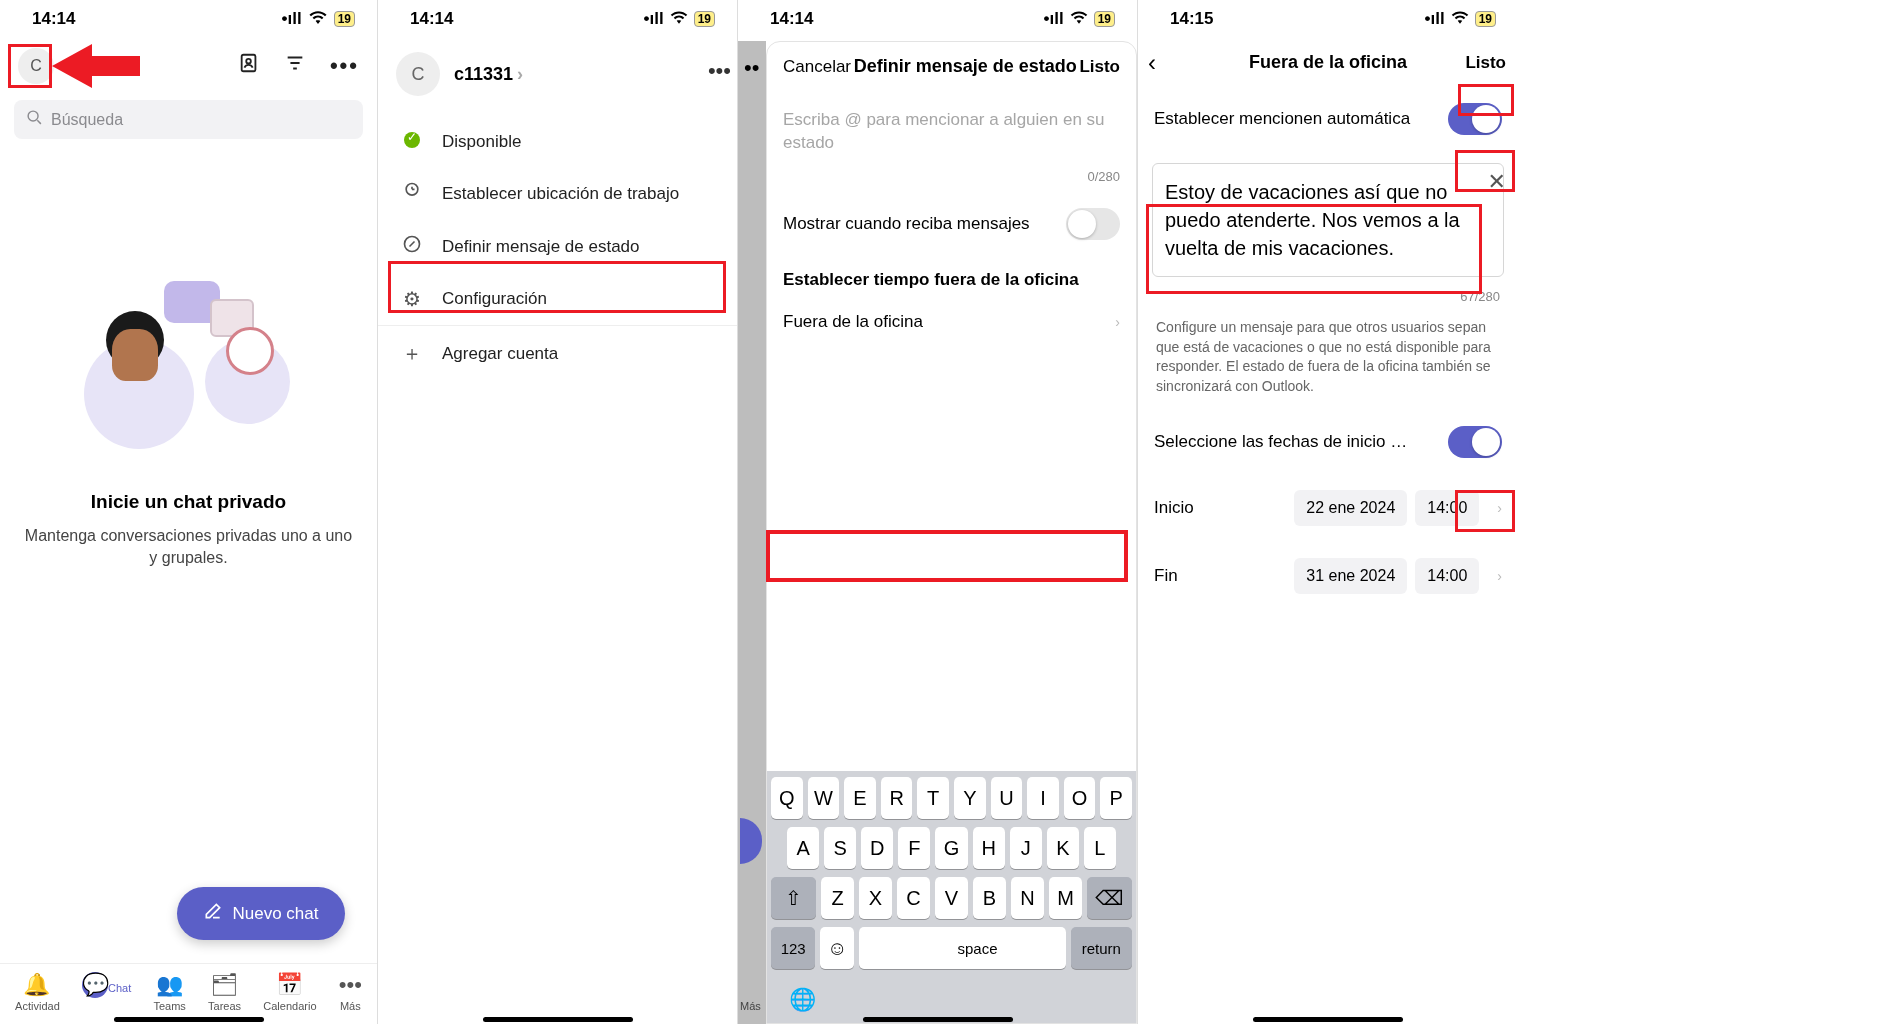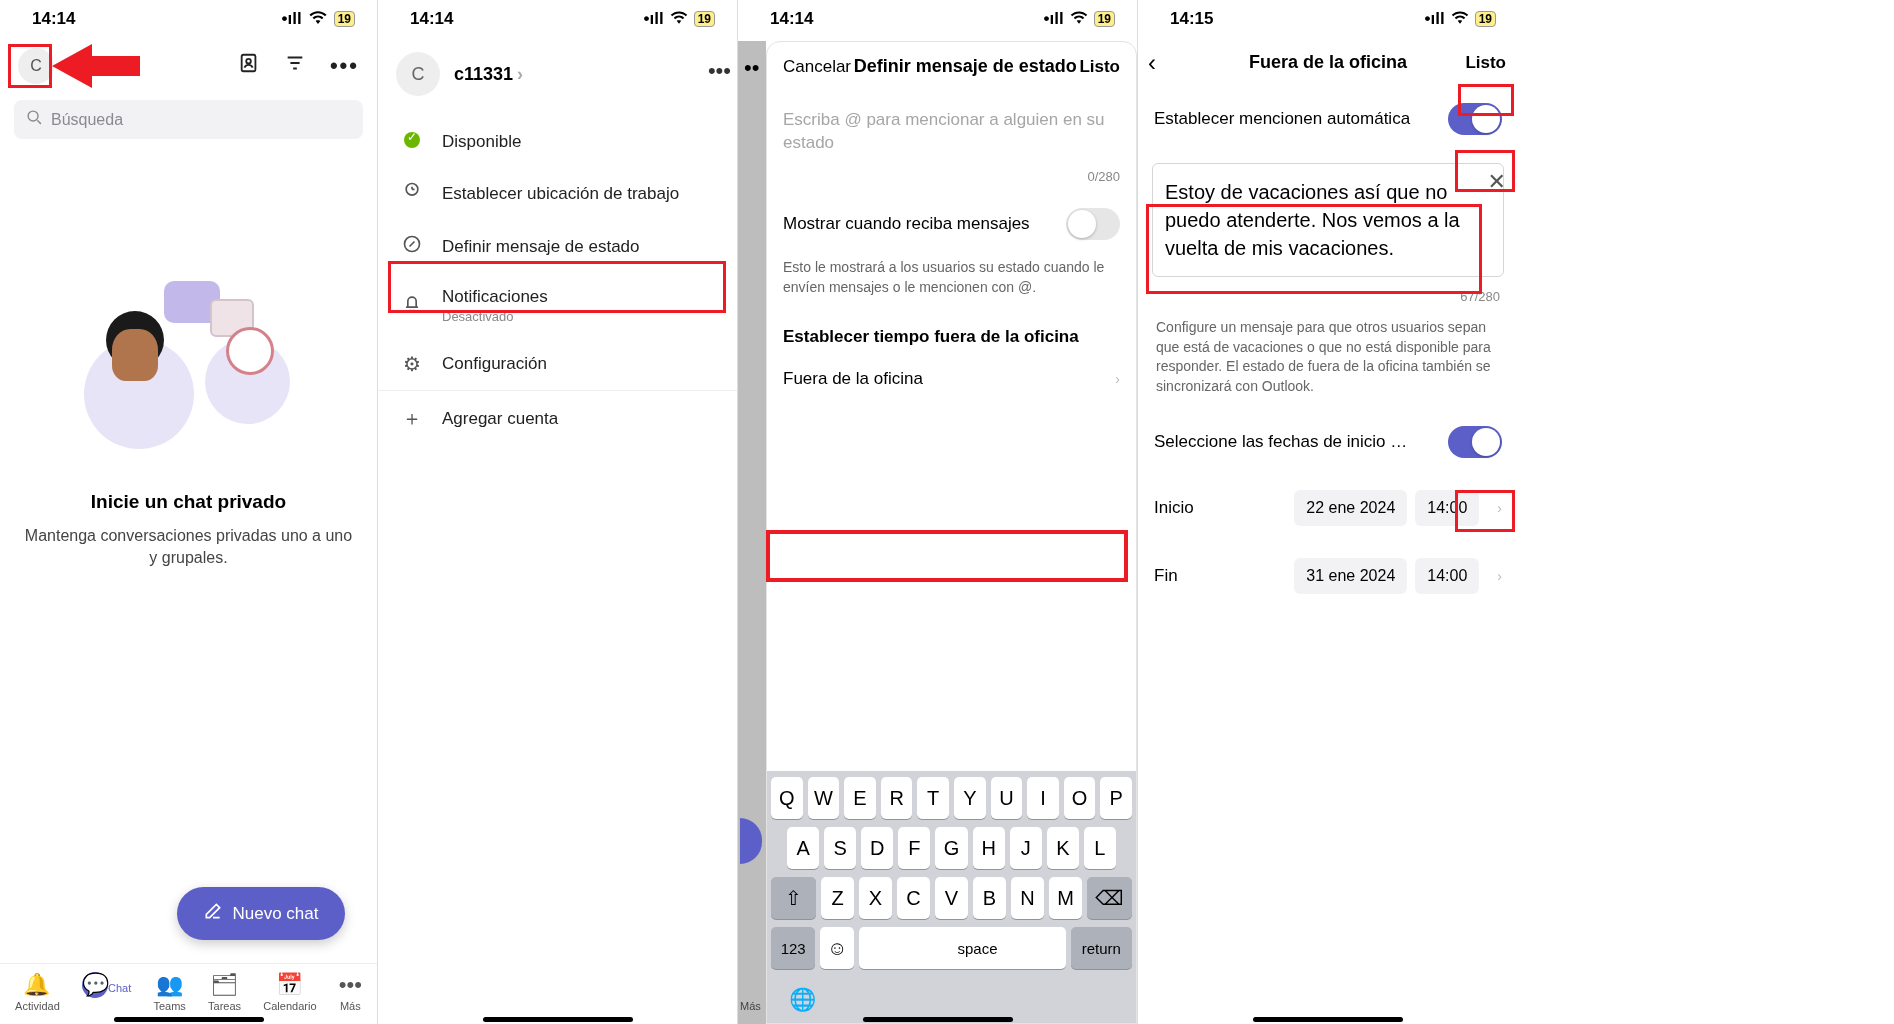--- a/index.html
+++ b/index.html
@@ -264,29 +264,20 @@
       <span>Establecer ubicación de trabajo</span>
     </div>
     <div class="item">
       <span class="mi"><svg width="20" height="20" viewBox="0 0 24 24" fill="none" stroke="#555" stroke-width="2">
             <circle cx="12" cy="12" r="9"></circle>
             <path d="M9 15l6-6M9 9h0"></path>
           </svg></span>
       <span>Definir mensaje de estado</span>
     </div>
     <div class="item">
-      <span class="mi"><svg width="20" height="20" viewBox="0 0 24 24" fill="none" stroke="#555" stroke-width="2">
-            <path d="M6 17h12l-1-2v-5a5 5 0 10-10 0v5zM10 20a2 2 0 004 0"></path>
-          </svg></span>
-      <div>
-        <div>Notificaciones</div>
-        <div class="sub">Desactivado</div>
-      </div>
-    </div>
-    <div class="item">
       <span class="mi">⚙</span>
       <span>Configuración</span>
     </div>
     <div class="sep"></div>
     <div class="item">
       <span class="mi">＋</span>
       <span>Agregar cuenta</span>
     </div>
   </div>
 
@@ -321,21 +312,20 @@
 
     <div class="compose">
       <div class="ph">Escriba @ para mencionar a alguien en su estado</div>
     </div>
     <div class="count">0/280</div>
 
     <div class="row">
       <span>Mostrar cuando reciba mensajes</span>
       <span class="toggle"></span>
     </div>
-    <div class="note">Esto le mostrará a los usuarios su estado cuando le envíen mensajes o le mencionen con @.</div>
 
 
     <div class="sect-title">Establecer tiempo fuera de la oficina</div>
     <div class="row">
       <span>Fuera de la oficina</span>
       <span class="chev">›</span>
     </div>
 
     <div class="keyboard">
       <div class="krow">

